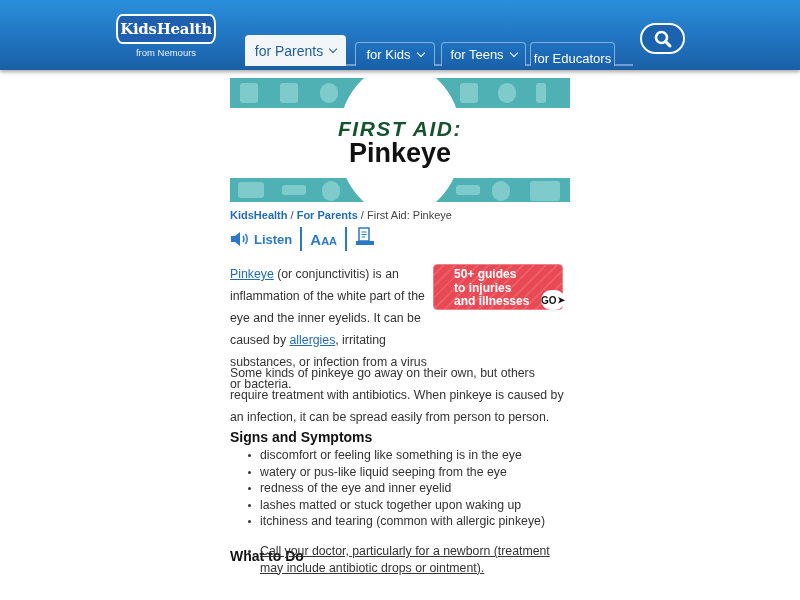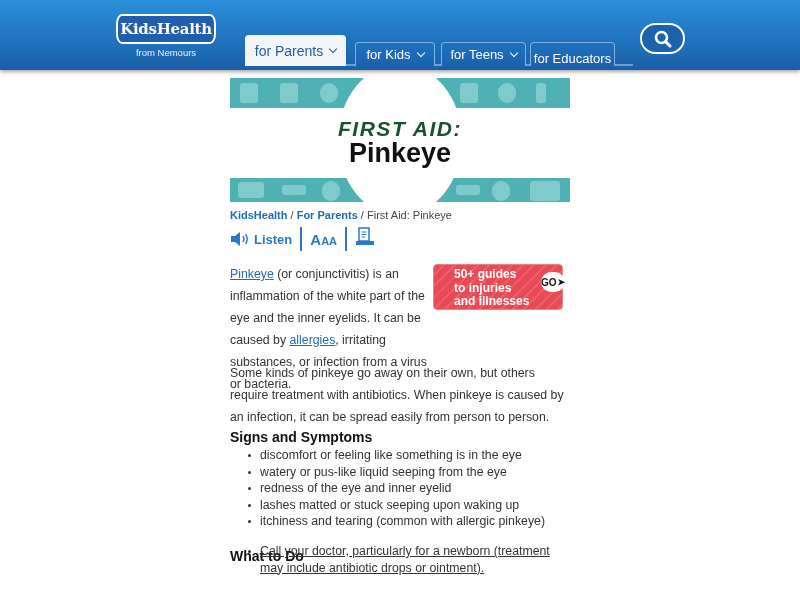--- a/index.html
+++ b/index.html
@@ -91,21 +91,21 @@
   p.body a { color: #1f6bb5; text-decoration: underline; }
   .promo {
     position: absolute; left: 433px; top: 264px; width: 130px; height: 46px;
     background: repeating-linear-gradient(135deg, #e84a55 0 6px, #ee5c66 6px 8px);
     border-radius: 4px; border: 1px solid #f08088;
   }
   .promo-text {
     position: absolute; left: 20px; top: 3px; color: #ffffff; font-weight: bold; font-size: 12px; line-height: 13.5px;
   }
   .promo-go {
-    position: absolute; left: 541px; top: 272px; width: 24px; height: 20px; border-radius: 10px;
+    position: absolute; left: 541px; top: 290px; width: 24px; height: 20px; border-radius: 10px;
     background: #ffffff; color: #111; font-weight: bold; font-size: 10px;
     display: flex; align-items: center; justify-content: center;
   }
   h3.sec {
     position: absolute; left: 230px; font-size: 14px; font-weight: bold; color: #111;
   }
   ul.list {
     position: absolute; left: 260px; list-style: none; font-size: 12.3px; line-height: 16.5px; color: #333;
     width: 310px;
   }
@@ -222,20 +222,20 @@
 <style>
 </style>
 
 <p class="body" style="left:230px;top:362px;width:340px;">Some kinds of pinkeye go away on their own, but others require treatment with antibiotics. When pinkeye is caused by an infection, it can be spread easily from person to person.</p>
 
 <h3 class="sec" style="top:429px;">Signs and Symptoms</h3>
 <ul class="list" style="top:447px;">
   <li>discomfort or feeling like something is in the eye</li>
   <li>watery or pus-like liquid seeping from the eye</li>
   <li>redness of the eye and inner eyelid</li>
-  <li>lashes matted or stuck seeping upon waking up</li>
+  <li>lashes matted or stuck together upon waking up</li>
   <li>itchiness and tearing (common with allergic pinkeye)</li>
 </ul>
 
 <h3 class="sec" style="top:548px;">What to Do</h3>
 <ul class="list" style="top:543px;text-decoration:underline;">
   <li>Call your doctor, particularly for a newborn (treatment may include antibiotic drops or ointment).</li>
 </ul>
 
 </body></html>

